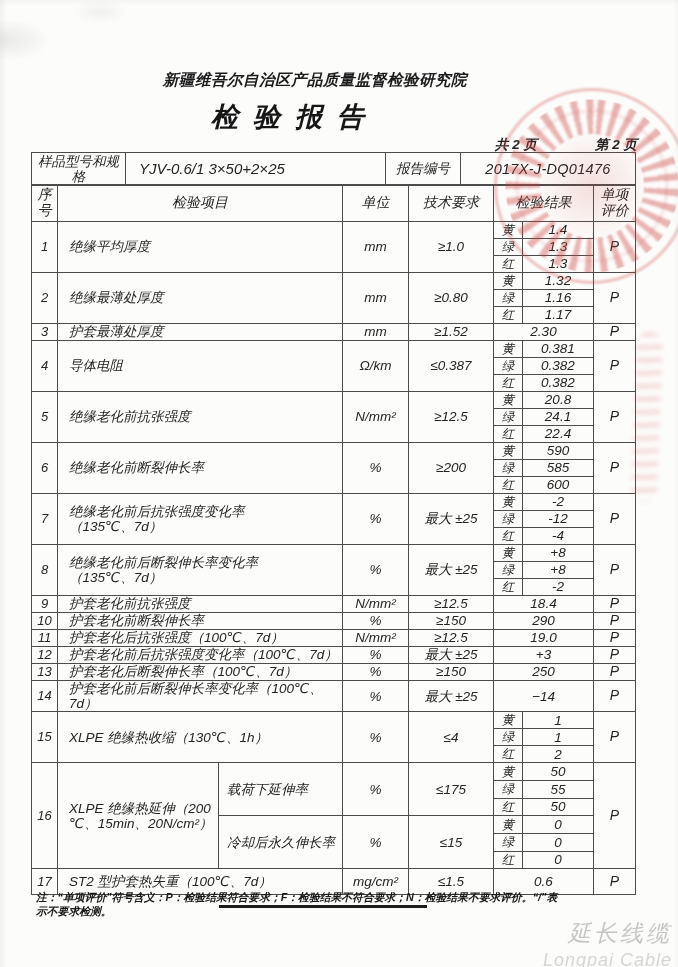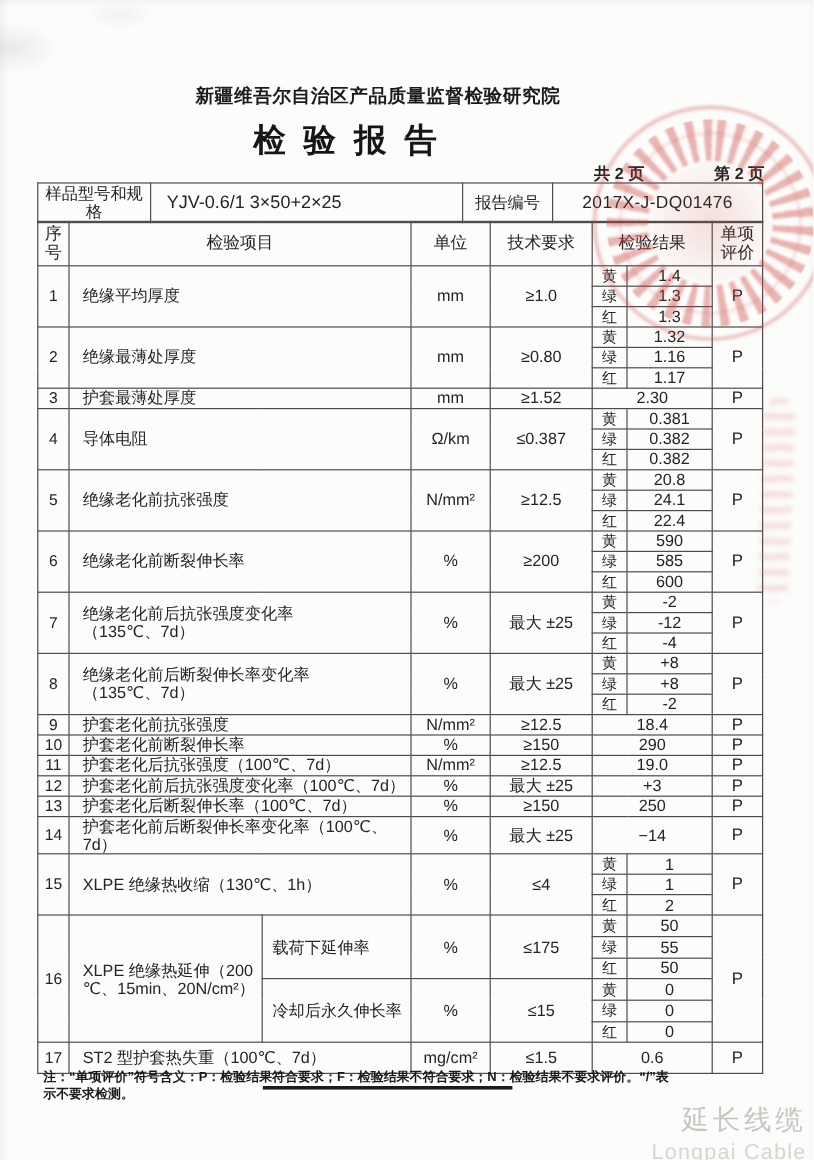--- a/index.html
+++ b/index.html
@@ -1,21 +1,21 @@
 <!DOCTYPE html>
 <html><head>
 <meta charset="utf-8">
 <style>
   * { margin:0; padding:0; box-sizing:border-box; }
   html,body { width:678px; height:967px; }
   body { font-family:"Liberation Sans","DejaVu Sans",sans-serif; }
 
   .sheet {
     position:relative; width:678px; height:967px; overflow:hidden;
-    background:#fcfcfb; color:#222;
+    background:#fcfcfb; color:#222;font-style:italic;
   }
   
   .sheet::before {
     content:""; position:absolute; inset:0; pointer-events:none; z-index:5;
     background:
       radial-gradient(60px 30px at 8px 40px, rgba(120,120,120,.14), transparent 70%),
       radial-gradient(40px 18px at 100px 12px, rgba(140,140,140,.10), transparent 70%),
       linear-gradient(90deg, rgba(160,160,160,.12), transparent 7px),
       linear-gradient(180deg, rgba(170,170,170,.10), transparent 6px),
       linear-gradient(270deg, rgba(170,170,170,.08), transparent 5px);

